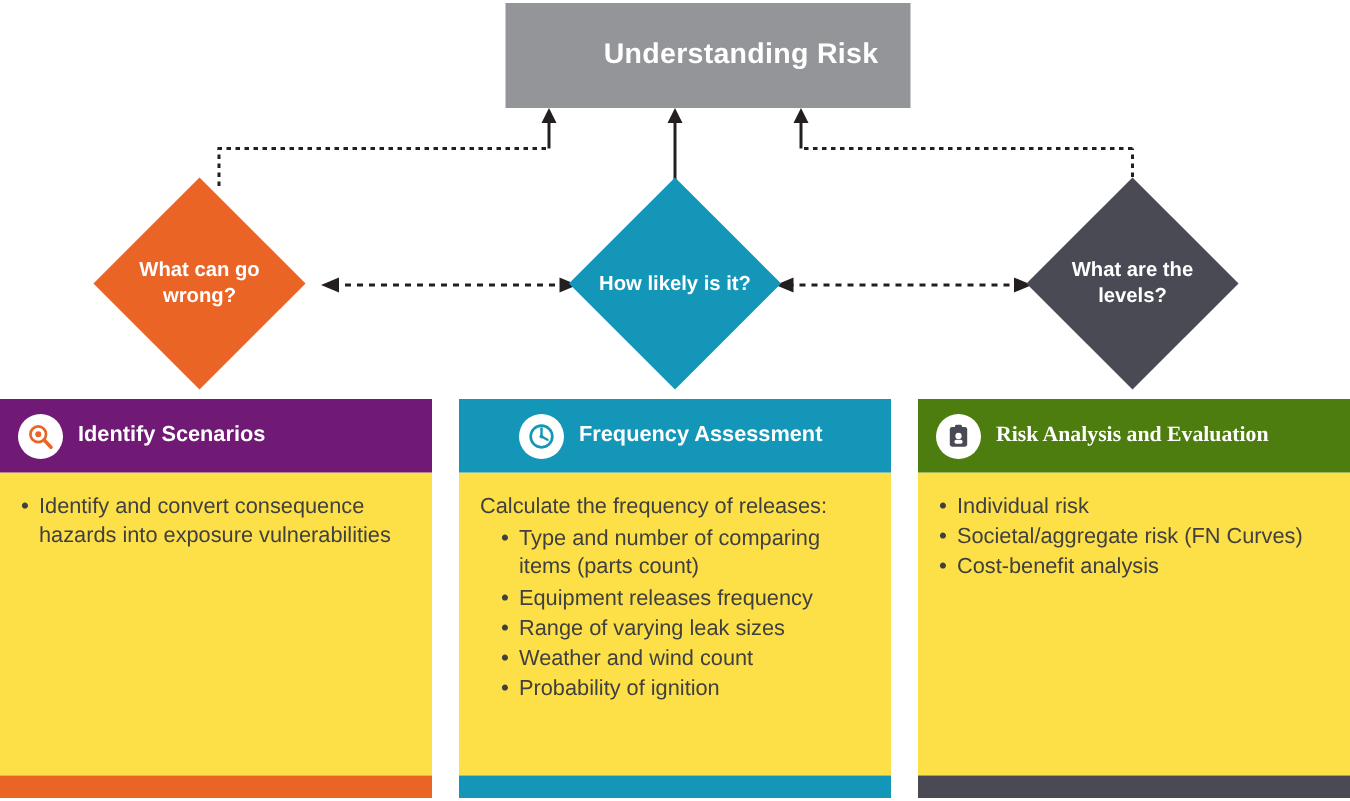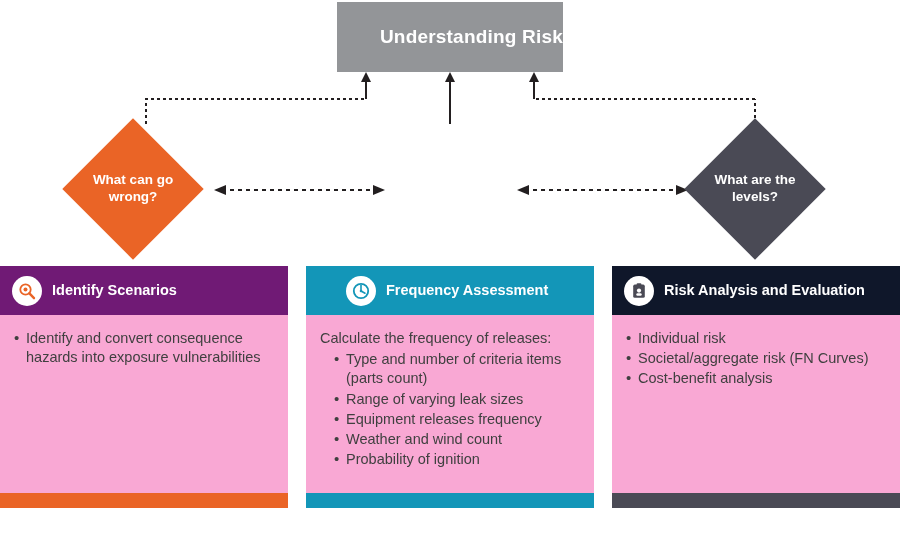--- a/index.html
+++ b/index.html
@@ -21,21 +21,22 @@
   
   .top-box {
     position: absolute;
     left: 337px;
     top: 2px;
     width: 226px;
     height: 70px;
     background: #939598;
     display: flex;
     align-items: center;
-    justify-content: flex-end;
+    justify-content: center;
+    padding-left: 44px;
   }
   .top-box-label {
     color: #ffffff;
     font-size: 19px;
     font-weight: bold;
     letter-spacing: 0.2px;
   }
 
   
   .diamond-wrap {
@@ -101,22 +102,22 @@
     flex: 0 0 auto;
     margin-right: 10px;
   }
   .col-header-title {
     color: #ffffff;
     font-size: 14.5px;
     font-weight: bold;
     line-height: 1.2;
   }
   .col-body {
-    background: #f9a8d4;
-    height: 178px;
+    background: #fde047;
+    height: 202px;
     box-sizing: border-box;
     padding: 14px 14px 0 14px;
     font-size: 14.5px;
     color: #404040;
     line-height: 1.33;
   }
   .col-footer {
     height: 15px;
   }
 
@@ -192,20 +193,24 @@
     <polygon points="688,190 676,185 676,195" fill="#231f20"></polygon>
   </svg>
 
   <div class="top-box" id="top-box" style="background: rgb(147, 149, 152);">
     <span class="top-box-label">Understanding Risk</span>
   </div>
 
   <div class="diamond-wrap" id="diamond-1">
     <div class="diamond-shape" style="background: rgb(234, 100, 38);"></div>
     <div class="diamond-text">What can go wrong?</div>
+  </div>
+  <div class="diamond-wrap" id="diamond-2">
+    <div class="diamond-shape" style="background: rgb(19, 150, 184);"></div>
+    <div class="diamond-text">How likely is it?</div>
   </div>
   <div class="diamond-wrap" id="diamond-3">
     <div class="diamond-shape" style="background: rgb(74, 74, 85);"></div>
     <div class="diamond-text">What are the levels?</div>
   </div>
 
   <div class="column" id="column-1">
     <div class="col-header" style="background: #701a75;">
       <span class="col-header-icon">
         <svg width="20" height="20" viewBox="0 0 20 20" aria-hidden="true">
@@ -232,32 +237,32 @@
           <line x1="10" y1="10" x2="10" y2="4.6" stroke="#1396b8" stroke-width="1.6" stroke-linecap="round"></line>
           <line x1="10" y1="10" x2="14" y2="12.2" stroke="#1396b8" stroke-width="1.6" stroke-linecap="round"></line>
           <circle cx="10" cy="10" r="1.3" fill="#1396b8"></circle>
         </svg>
       </span>
       <span class="col-header-title">Frequency Assessment</span>
     </div>
     <div class="col-body">
       <p class="para">Calculate the frequency of releases:</p>
       <ul class="bullets indent">
-        <li>Type and number of criteria items (parts count)</li>
+        <li>Type and number of comparing items (parts count)</li>
+        <li>Equipment releases frequency</li>
         <li>Range of varying leak sizes</li>
-        <li>Equipment releases frequency</li>
         <li>Weather and wind count</li>
         <li>Probability of ignition</li>
       </ul>
     </div>
     <div class="col-footer" style="background: rgb(19, 150, 184);"></div>
   </div>
 
   <div class="column" id="column-3">
-    <div class="col-header" style="background: #0f172a;">
+    <div class="col-header" style="background: #4d7c0f; font-family: Liberation Serif, serif;">
       <span class="col-header-icon">
         <svg width="20" height="20" viewBox="0 0 20 20" aria-hidden="true">
           <rect x="4.2" y="3.6" width="11.6" height="13.2" rx="1.6" fill="#4a4a55"></rect>
           <rect x="7.6" y="2.2" width="4.8" height="2.6" rx="1.1" fill="#4a4a55"></rect>
           <circle cx="10" cy="9.6" r="2.1" fill="#ffffff"></circle>
           <rect x="7.3" y="12.2" width="5.4" height="2.6" rx="1.2" fill="#ffffff"></rect>
         </svg>
       </span>
       <span class="col-header-title">Risk Analysis and Evaluation</span>
     </div>

